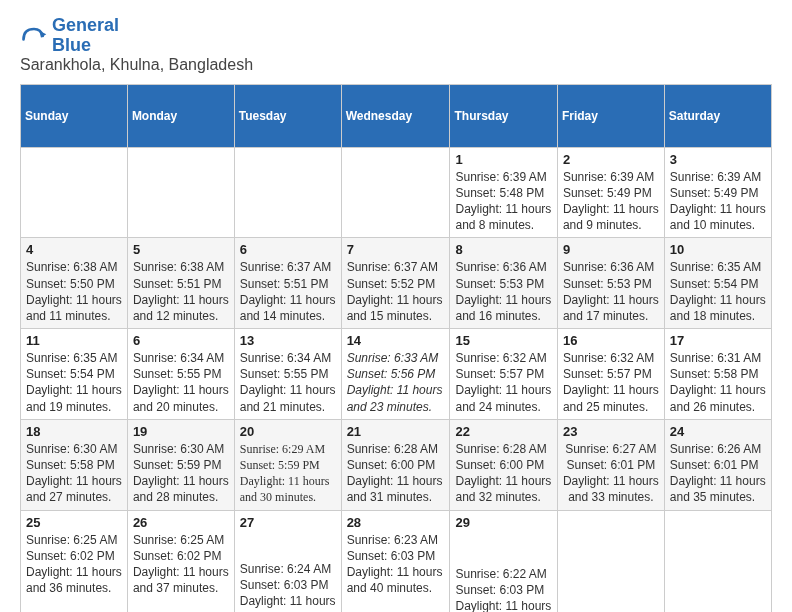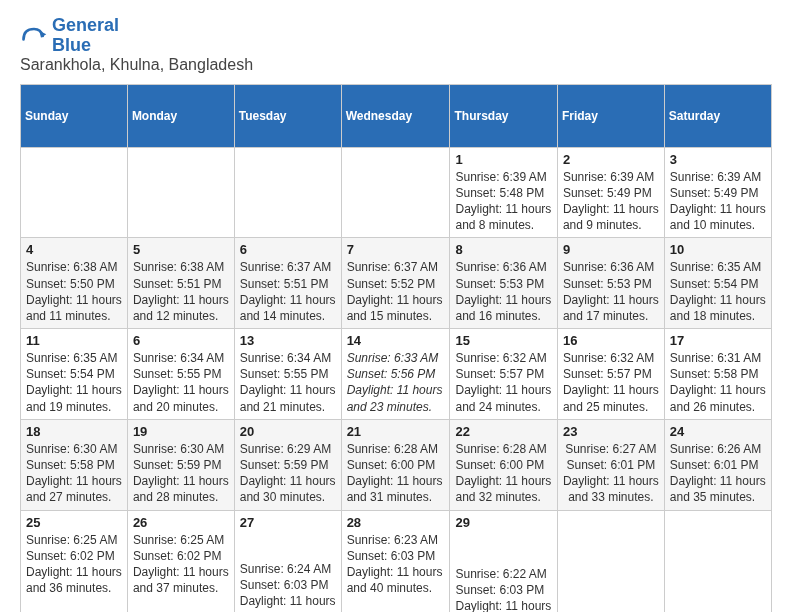--- a/index.html
+++ b/index.html
@@ -260,21 +260,21 @@
         </td>
         <td>
           <span class="day-number">19</span>
           <div class="cell-content" style="white-space: pre-line;">Sunrise: 6:30 AM
 Sunset: 5:59 PM
 Daylight: 11 hours
 and 28 minutes.</div>
         </td>
         <td>
           <span class="day-number">20</span>
-          <div class="cell-content" style="white-space: pre-line;">Sunrise: 6:29 AM
+          <div class="cell-content" style="white-space: pre-line; font-family: Liberation Serif, serif;">Sunrise: 6:29 AM
 Sunset: 5:59 PM
 Daylight: 11 hours
 and 30 minutes.</div>
         </td>
         <td>
           <span class="day-number">21</span>
           <div class="cell-content" style="white-space: pre-line;">Sunrise: 6:28 AM
 Sunset: 6:00 PM
 Daylight: 11 hours
 and 31 minutes.</div>

